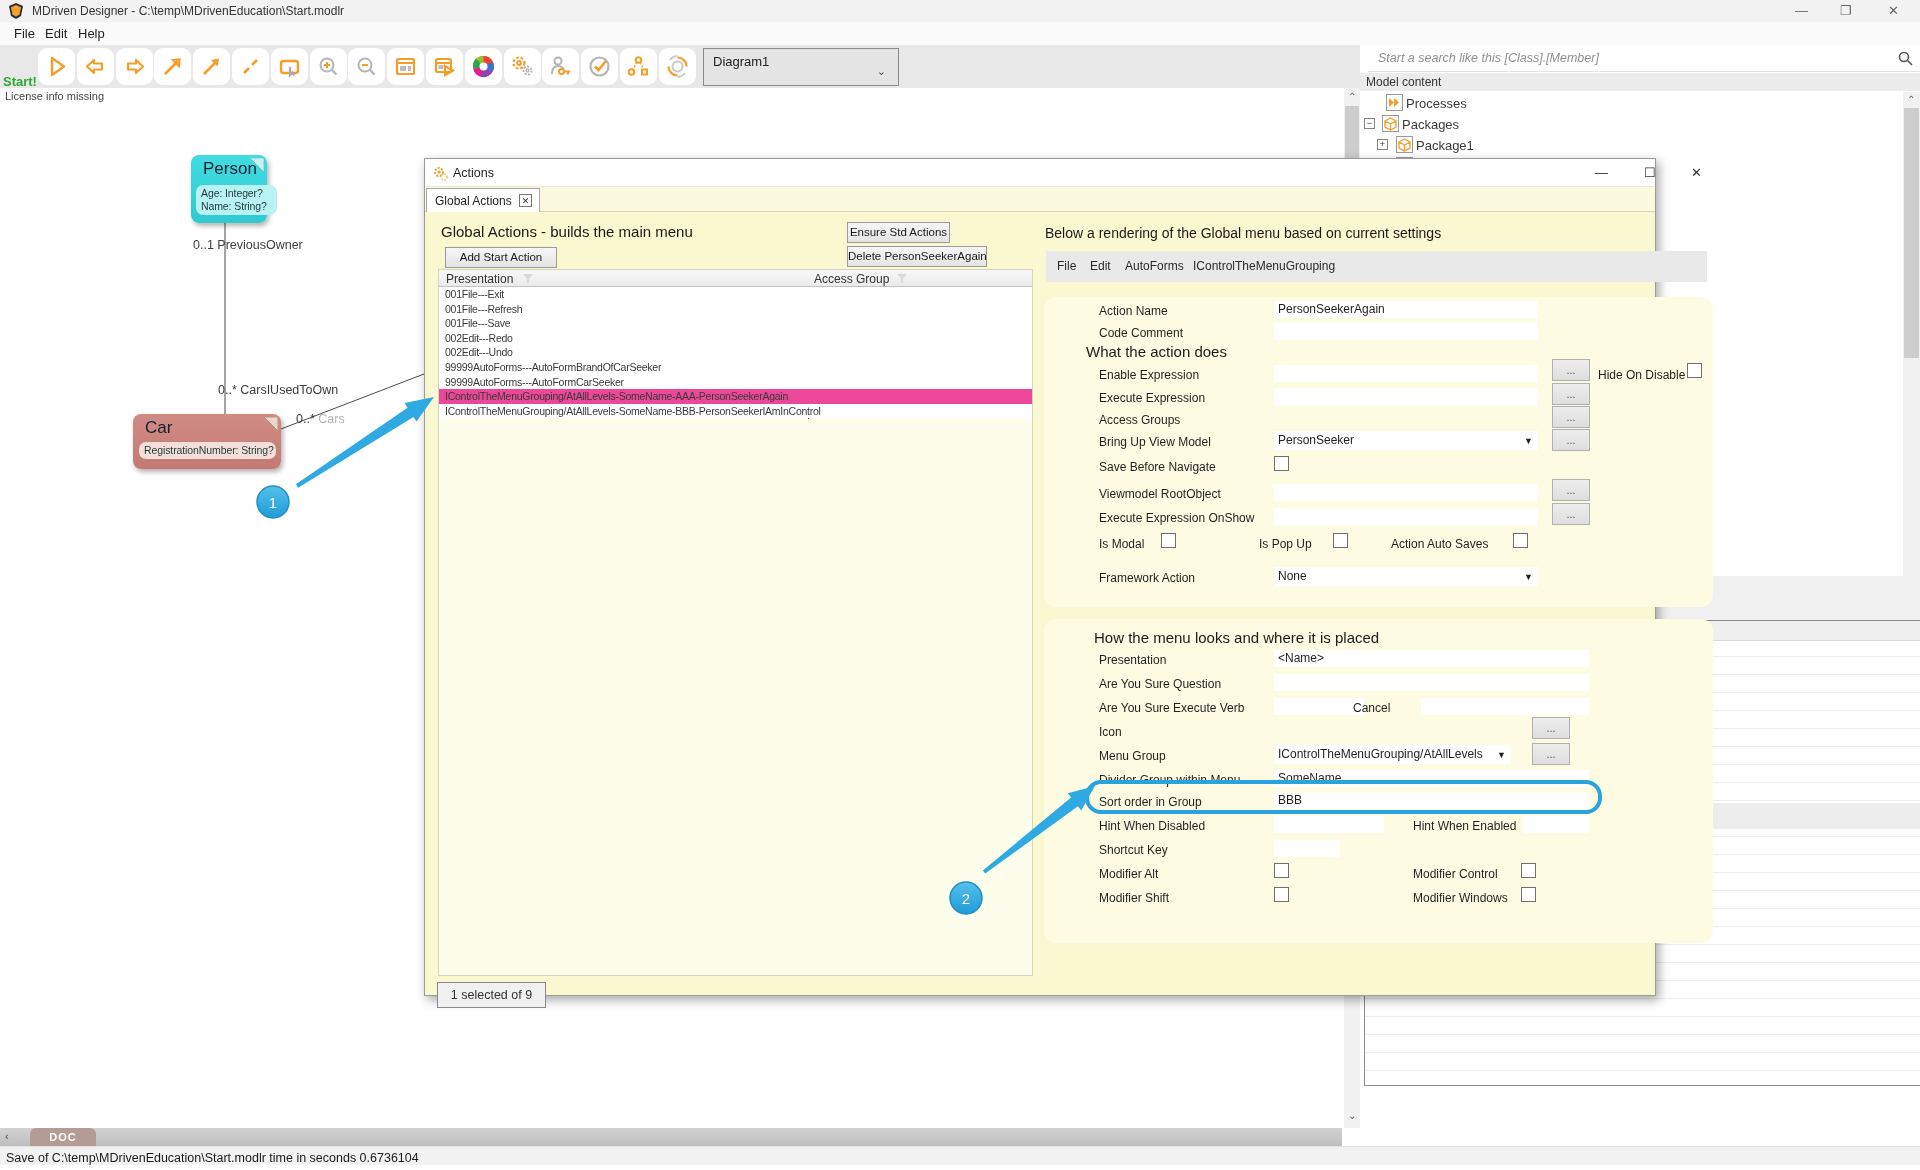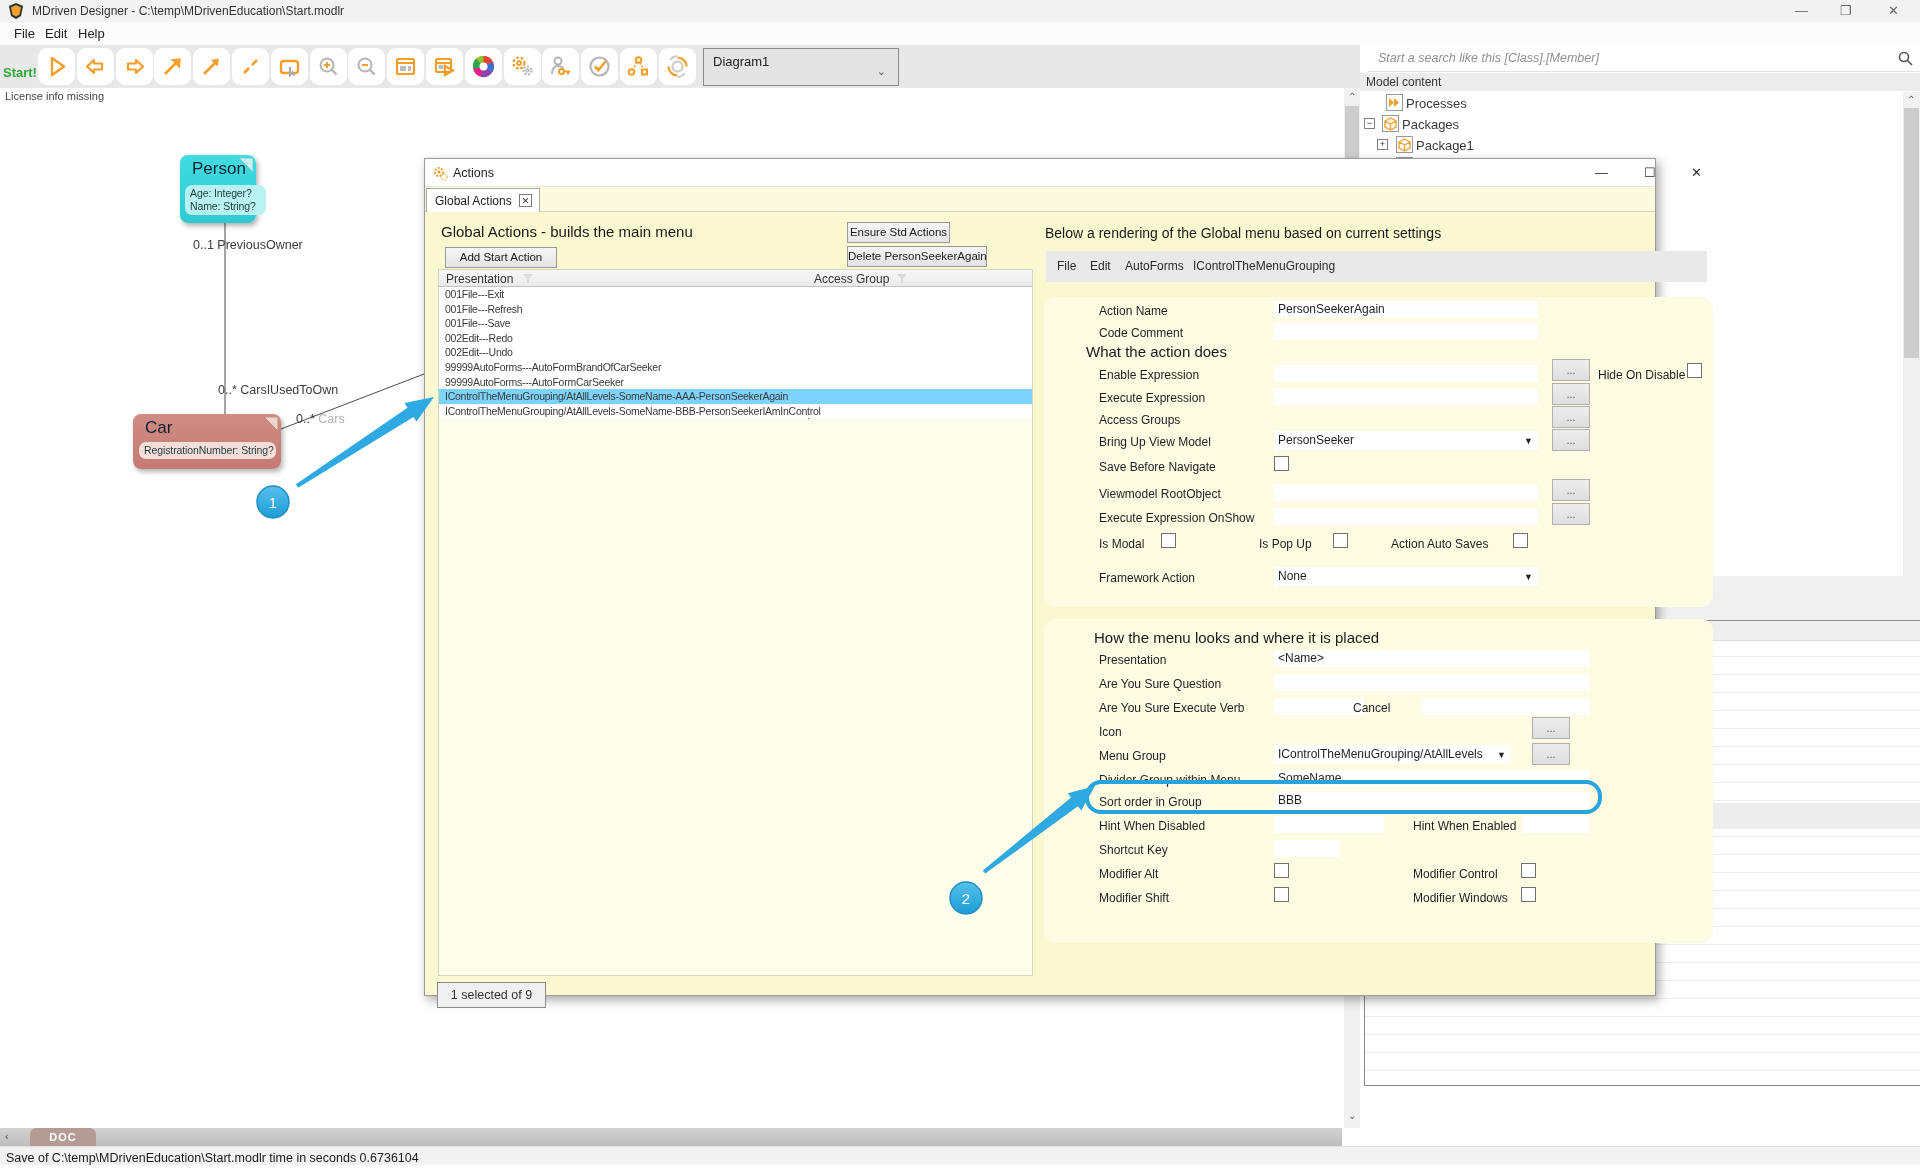--- a/index.html
+++ b/index.html
@@ -74,21 +74,21 @@
 .btn { position:absolute; background:linear-gradient(180deg,#f6f6f6,#e4e4e4); border:1px solid #9a9a9a; font-size:11.5px; color:#1a1a1a; text-align:center; white-space:nowrap; overflow:hidden; }
 
 
 #actlist { position:absolute; left:13px; top:110px; width:595px; height:707px; background:#fdfdeb; border:1px solid #d5d5bd; }
 #actlist .hdr { position:absolute; left:0; top:0; width:100%; height:17px; background:linear-gradient(180deg,#f7f7f7,#ebebeb); border-bottom:1px solid #c2c2c2; }
 #actlist .h1 { position:absolute; left:7px; top:2px; font-size:12px; color:#333; }
 #actlist .h2 { position:absolute; left:375px; top:2px; font-size:12px; color:#333; }
 #actlist .coldiv { position:absolute; left:369px; top:17px; width:1px; height:132px; background:#555; }
 #lrows { position:absolute; left:0; top:17px; width:100%; }
 .lrow { position:relative; height:14.6px; font-size:10.5px; letter-spacing:-0.25px; color:#3a3a3a; padding-left:6px; line-height:14.6px; background:#fff; white-space:nowrap; overflow:hidden; }
-.lrow.sel { background:#7dd3fc; }
+.lrow.sel { background:#ec4899; }
 #selcount { position:absolute; left:12px; top:823px; width:109px; height:26px; background:#f0f0f0; border:1px solid #8a8a8a; font-size:12.5px; color:#333; text-align:center; line-height:24px; }
 
 
 .flabel { position:absolute; font-size:12px; color:#1f1f1f; white-space:nowrap; }
 .ffield { position:absolute; background:#fff; height:17px; font-size:12px; color:#1f1f1f; padding:1px 4px; white-space:nowrap; overflow:hidden; }
 .fdd { position:absolute; background:#fff; height:19px; font-size:12px; color:#1f1f1f; padding:2px 4px; white-space:nowrap; overflow:hidden; }
 .fdd .arr { position:absolute; right:5px; top:5px; font-size:9px; color:#222; }
 .dots { position:absolute; width:38px; height:22px; background:linear-gradient(180deg,#ededed,#dedede); border:1px solid #b0b0b0; color:#555; font-size:11px; text-align:center; line-height:20px; }
 .cb { position:absolute; width:15px; height:15px; background:#fff; border:1px solid #707070; }
 .gpanel { position:absolute; left:619px; width:669px; background:#fdfce3; border-radius:12px; }
@@ -114,21 +114,21 @@
     <span class="dlgbtn" style="left:1888px;top:3px;color:#666">✕</span>
   </div>
 
   <div id="menubar" class="abs">
     <span style="left:14px">File</span>
     <span style="left:45px">Edit</span>
     <span style="left:78px">Help</span>
   </div>
 
   <div id="toolbar" class="abs">
-    <span class="abs" style="left:3px;top:20px;font-size:13px;font-weight:bold;color:#2ea836">Start!</span>
+    <span class="abs" style="left:3px;top:29px;font-size:13px;font-weight:bold;color:#2ea836">Start!</span>
     <div id="tbtns">
         <div class="tbtn" style="left: 38px;">
           <svg width="27" height="27" viewBox="0 0 27 27">
             <path d="M9 5 L21 13.5 L9 22 Z" fill="none" stroke="#f59e27" stroke-width="2.4" stroke-linejoin="round"></path>
           </svg>
         </div>
         <div class="tbtn" style="left: 76.8px;">
           <svg width="27" height="27" viewBox="0 0 27 27">
             <path d="M12 7 L12 10.5 L20 10.5 L20 16.5 L12 16.5 L12 20 L5 13.5 Z" fill="none" stroke="#f59e27" stroke-width="2.2" stroke-linejoin="round"></path>
           </svg>
@@ -254,21 +254,21 @@
   </div>
 
   <div id="canvas" class="abs"></div>
   <span id="license" class="abs">License info missing</span>
 
   <svg class="abs" style="left:0;top:0" width="1342" height="1128">
     <line x1="225" y1="223" x2="225" y2="414" stroke="#4a4a4a" stroke-width="1"></line>
     <line x1="281" y1="429" x2="424" y2="374" stroke="#4a4a4a" stroke-width="1"></line>
   </svg>
 
-  <div class="clsbox" style="left:180px;top:155px;width:76px;height:68px;background:linear-gradient(180deg,#41dce0,#2fc9d2)">
+  <div class="clsbox" style="left:191px;top:155px;width:76px;height:68px;background:linear-gradient(180deg,#41dce0,#2fc9d2)">
     <div class="title">Person</div>
     <svg class="fold" width="14" height="14">
         <path d="M0 0 L14 0 L14 14 Z" fill="#cff0f0" stroke="#7fcdd2" stroke-width="1"></path>
       </svg>
     <div class="attrs" style="left:5px;top:30px;width:81px;background:#b9f2f2">
       <div>Age: Integer?</div>
       <div>Name: String?</div>
     </div>
   </div>
 

